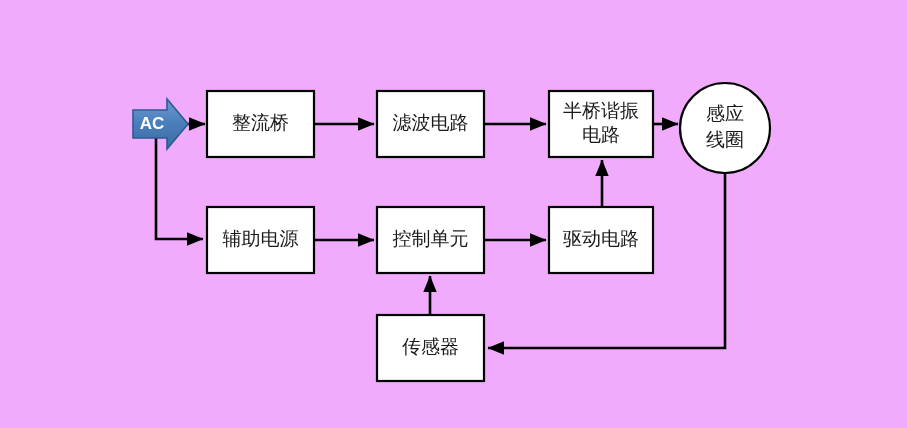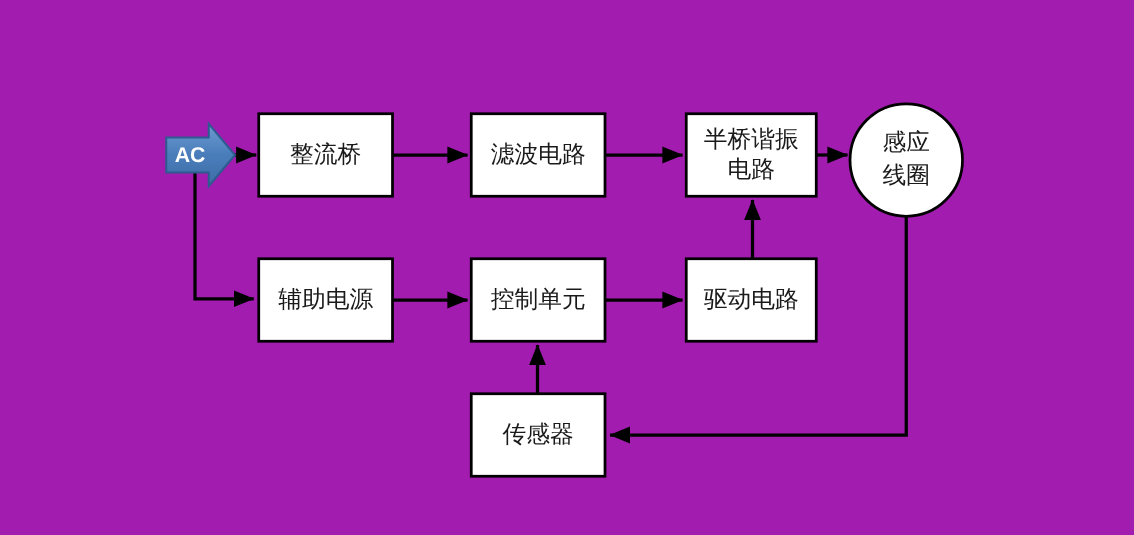--- a/index.html
+++ b/index.html
@@ -8,21 +8,21 @@
     padding: 0;
     background: #ffffff;
   }
   body {
     font-family: "Liberation Sans", "DejaVu Sans", sans-serif;
   }
   #canvas {
     position: relative;
     width: 907px;
     height: 428px;
-    background: #a21caf;
+    background: #f0abfc;
     overflow: hidden;
   }
   svg.diagram {
     position: absolute;
     left: 0;
     top: 0;
     width: 907px;
     height: 428px;
   }
   .block-rect {

